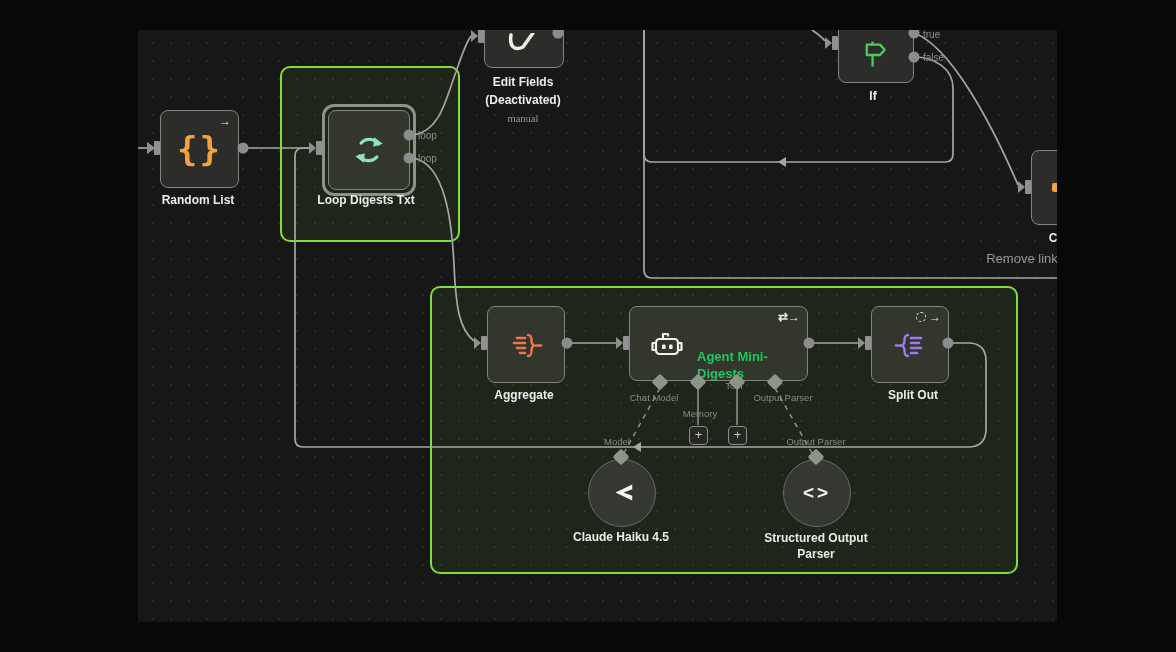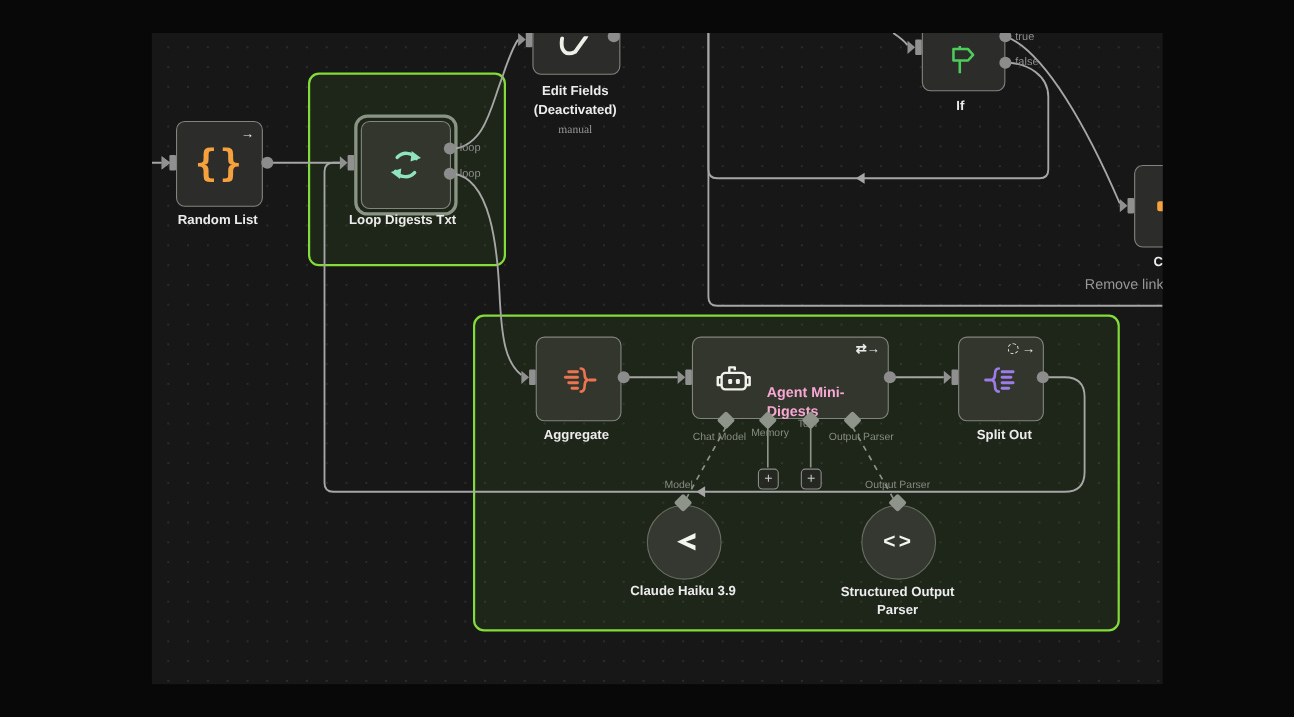--- a/index.html
+++ b/index.html
@@ -27,21 +27,21 @@
             white-space:nowrap;z-index:6;}
   .portlabel{position:absolute;font-size:10px;color:#8f8f8f;transform:translateY(-50%);
              white-space:nowrap;z-index:6;}
   .agent-portlabel{position:absolute;transform:translateX(-50%);font-size:9.5px;color:#878c82;
              white-space:nowrap;z-index:6;}
   .circle-node{position:absolute;width:66px;height:66px;border-radius:50%;background:#343830;
              border:1.5px solid #676c60;z-index:4;display:flex;align-items:center;justify-content:center;}
   .plus-btn{position:absolute;width:17px;height:17px;border:1.5px solid #8b8b8b;border-radius:4px;
             color:#c9c9c9;font-size:13px;line-height:15px;text-align:center;z-index:5;
             background:rgba(40,44,36,0.6);font-weight:400;}
-  .agent-text{font-size:13px;font-weight:700;color:#f9a8d4;width:104px;line-height:1.3;margin-top:44px;}
+  .agent-text{font-size:13px;font-weight:700;color:#22c55e;width:104px;line-height:1.3;margin-top:44px;}
   .icon-text{font-weight:700;}
   .pen-clip{position:absolute;overflow:hidden;inset:0;border-radius:8px;}
 </style>
 </head>
 <body>
 
 <div class="stage">
   <div class="canvas">
 
     <div class="sel-box" style="left:142px;top:36px;width:176px;height:172px;"></div>
@@ -213,27 +213,27 @@
     <div class="nlabel" style="left:60px;top:163px;">Random List</div>
     <div class="nlabel" style="left:228px;top:163px;">Loop Digests Txt</div>
     <div class="nlabel" style="left:385px;top:45px;">Edit Fields</div>
     <div class="nlabel" style="left:385px;top:63px;">(Deactivated)</div>
     <div class="sublabel" style="left:385px;top:83px;font-family:Liberation Serif, serif;">manual</div>
     <div class="nlabel" style="left:735px;top:59px;">If</div>
     <div class="nlabel" style="left:915px;top:201px;">C</div>
     <div class="sublabel" style="left:884px;top:221px;font-size:13px;">Remove link</div>
     <div class="nlabel" style="left:386px;top:358px;">Aggregate</div>
     <div class="nlabel" style="left:775px;top:358px;">Split Out</div>
-    <div class="nlabel" style="left:483px;top:500px;">Claude Haiku 3.9</div>
+    <div class="nlabel" style="left:483px;top:500px;">Claude Haiku 4.5</div>
     <div class="nlabel wrap" style="left:678px;top:500px;width:130px;">Structured Output Parser</div>
 
     <div class="portlabel" style="left:280px;top:105px;">loop</div>
     <div class="portlabel" style="left:280px;top:128px;">loop</div>
     <div class="portlabel" style="left:785px;top:4px;">true</div>
     <div class="portlabel" style="left:785px;top:27px;">false</div>
     <div class="agent-portlabel" style="left:516px;top:362px;">Chat Model</div>
-    <div class="agent-portlabel" style="left:562px;top:358px;">Memory</div>
+    <div class="agent-portlabel" style="left:562px;top:378px;">Memory</div>
     <div class="agent-portlabel" style="left:596px;top:350px;">Tool</div>
     <div class="agent-portlabel" style="left:645px;top:362px;">Output Parser</div>
     <div class="agent-portlabel" style="left:479px;top:406px;">Model</div>
     <div class="agent-portlabel" style="left:678px;top:406px;">Output Parser</div>
   </div>
 </div>
 
 </body></html>

